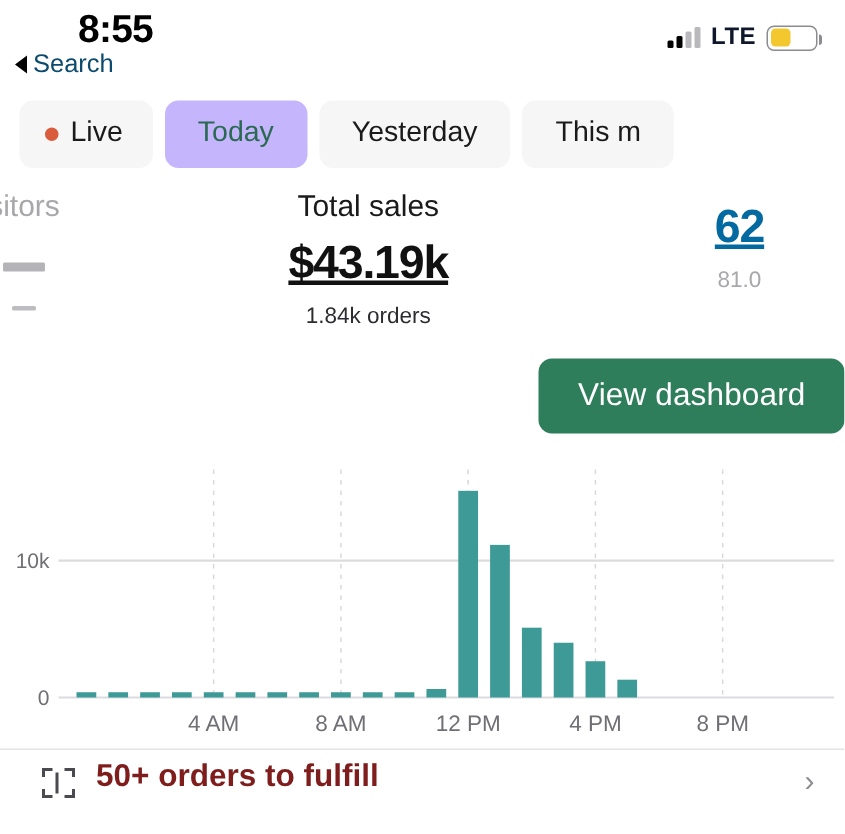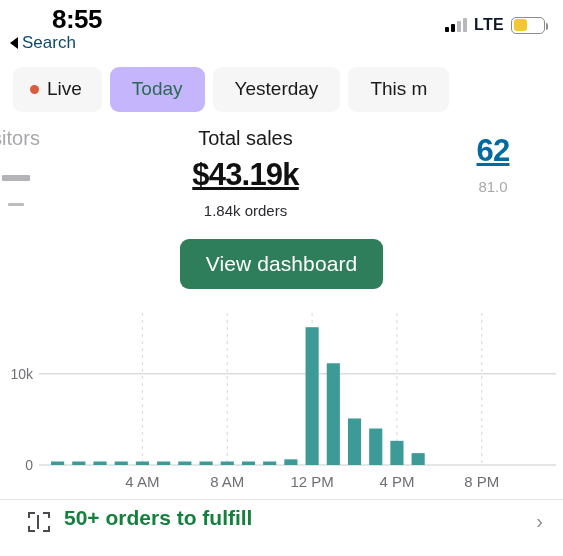--- a/index.html
+++ b/index.html
@@ -80,21 +80,21 @@
   }
   .card.partial .card-value { color:#0369a1; font-weight:bold; }
   .card-sub { font-size:15px; color:#2b2b30; margin-top:10px; }
   .card.partial .card-sub { color:#a8a8ac; }
   .dash-lg { display:inline-block; width:28px; height:6px; background:#b4b4b8; border-radius:1px;
              margin-top:25px; }
   .dash-sm { display:inline-block; width:16px; height:3px; background:#bdbdc1; border-radius:1px;
              margin-top:18px; }
 
   
-  .btn-wrap { width:563px; display:flex; justify-content:center; margin-top:-4px; }
+  .btn-wrap { width:563px; display:flex; justify-content:flex-end; margin-top:-4px; }
   .view-btn {
     background:#2f7e5b; color:#fff; border:none;
     font-family:"Liberation Sans", sans-serif;
     font-size:21px; padding:13px 26px; border-radius:9px;
     cursor:pointer; letter-spacing:0.1px;
   }
 
   
   .chart-block { position:relative; width:563px; height:180px; margin-top:22px; }
   .chart-svg { display:block; }
@@ -102,21 +102,21 @@
   
   .bottom-divider { width:563px; height:1px; background:#e4e4e7; margin-top:8px; }
   .bottom-row {
     position:relative; width:563px; height:34px;
     display:flex; align-items:center; padding:0 20px 0 28px;
     overflow:hidden;
   }
   .pkg-icon { width:22px; height:20px; position:relative; flex:0 0 auto; margin-top:9px; }
   .pkg-icon .br { position:absolute; background:#4a4a50; }
   .bottom-label {
-    font-size:21px; font-weight:bold; color:#15803d; margin-left:14px; margin-top:2px;
+    font-size:21px; font-weight:bold; color:#7f1d1d; margin-left:14px; margin-top:2px;
     white-space:nowrap;
   }
   .chev { margin-left:auto; margin-top:9px; color:#8d8d93; font-size:20px; }
 </style>
 </head>
 <body>
 
 <div class="statusbar">
   <div class="sb-time">8:55</div>
   <div class="sb-back">

